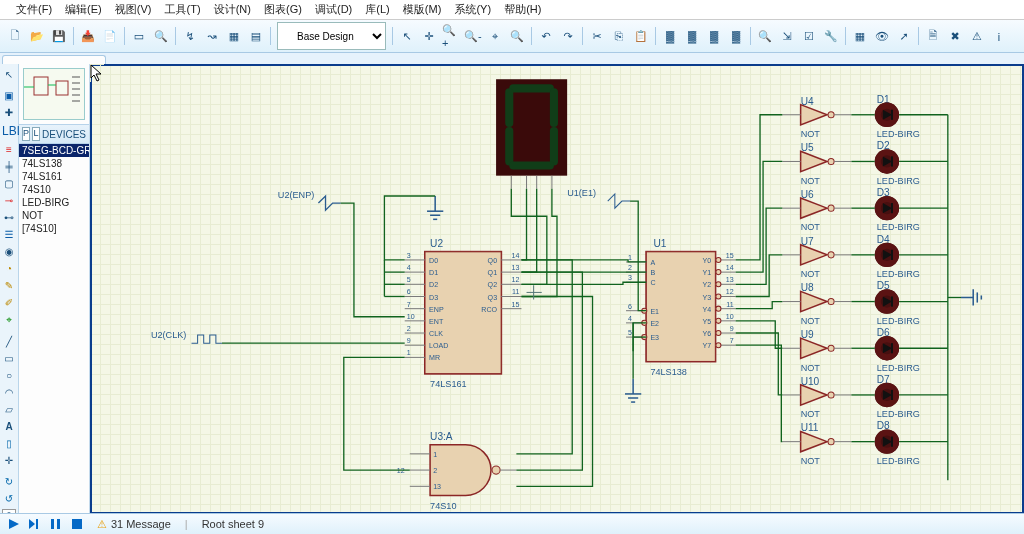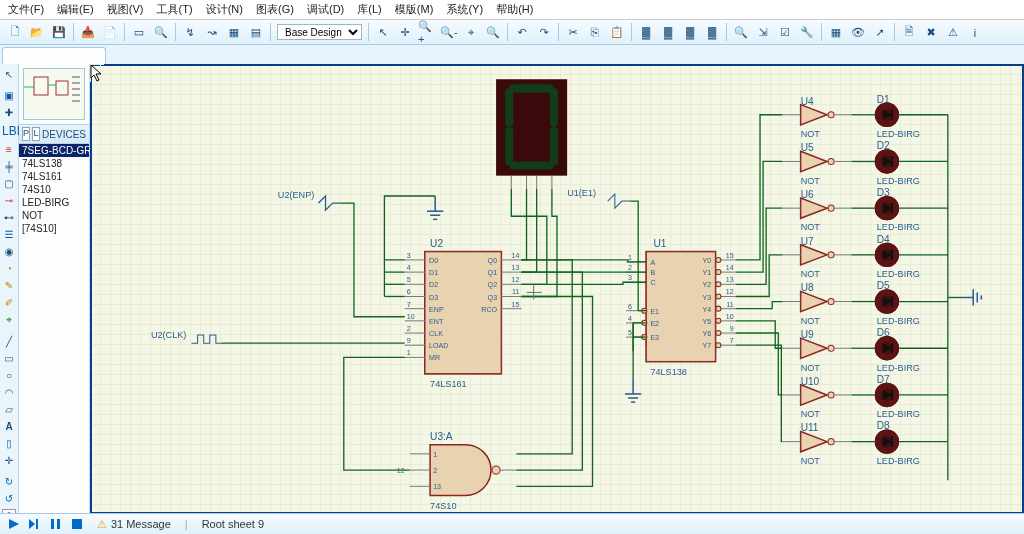--- a/index.html
+++ b/index.html
@@ -1,21 +1,21 @@
 <!DOCTYPE html>
 <html><head>
 <meta charset="utf-8">
 <style>
   html,body{margin:0;padding:0;font-family:"Microsoft YaHei",Arial,sans-serif;font-size:11px;background:#f0f0f0;overflow:hidden;}
-  .menubar{background:#fff;border-bottom:1px solid #ccc;padding:2px 8px;color:#222;}
+  .menubar{background:#fff;border-bottom:1px solid #ccc;padding:2px 16px;color:#222;}
   .menubar span{margin-right:10px;cursor:default;}
   .toolbar{background:linear-gradient(#f6fbff,#dff1fb);border-bottom:1px solid #a8c9e4;padding:2px 4px;display:flex;align-items:center;}
   .tbbtn{width:18px;height:18px;margin:0 1px;border:1px solid transparent;border-radius:2px;display:inline-flex;align-items:center;justify-content:center;font-size:11px;color:#1a4f7a;cursor:default;}
   .sep{width:1px;height:18px;background:#a8c9e4;margin:0 3px;}
-  .combo{font-size:10px;border:1px solid #9bb;background:#fff;padding:1px 3px;margin:0 3px;height:16px;}
+  .combo{font-size:10px;border:1px solid #9bb;background:#fff;padding:1px 15px;margin:0 3px;height:28px;}
   .tabstrip{background:#e6f2fc;border-bottom:1px solid #a8c9e4;padding:2px 2px 0 2px;}
   .tab{display:inline-block;background:#fdfdfd;border:1px solid #a8c9e4;border-bottom:none;padding:18px 10px;font-size:11px;color:#333;border-top-left-radius:3px;border-top-right-radius:3px;}
   .closex{margin-left:6px;color:#c44;}
   .workspace{position:absolute;top:64px;bottom:20px;left:0;right:0;display:flex;}
   .side{width:18px;background:#eaf4fb;border-right:1px solid #b9d5ea;display:flex;flex-direction:column;align-items:center;padding-top:4px;gap:4px;}
   .sidebtn{width:14px;height:14px;font-size:10px;text-align:center;color:#1a4f7a;border:1px solid transparent;}
   .panel{width:70px;background:#fdfdfd;border-right:1px solid #c4daec;display:flex;flex-direction:column;}
   .ovw{height:50px;margin:4px;border:1px solid #9cc;background:#f6faf0;position:relative;}
   .ovw svg{position:absolute;inset:0;}
   .devhdr{background:linear-gradient(#e7f2fb,#d5e8f7);border-top:1px solid #b7d3ea;border-bottom:1px solid #b7d3ea;font-size:10px;color:#1a4f7a;padding:2px 3px;display:flex;align-items:center;gap:2px;}

